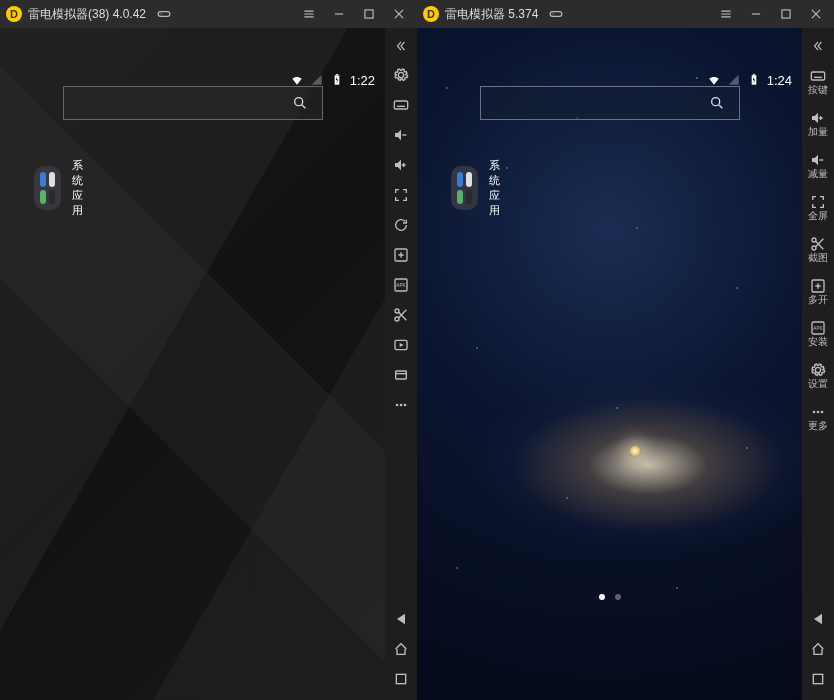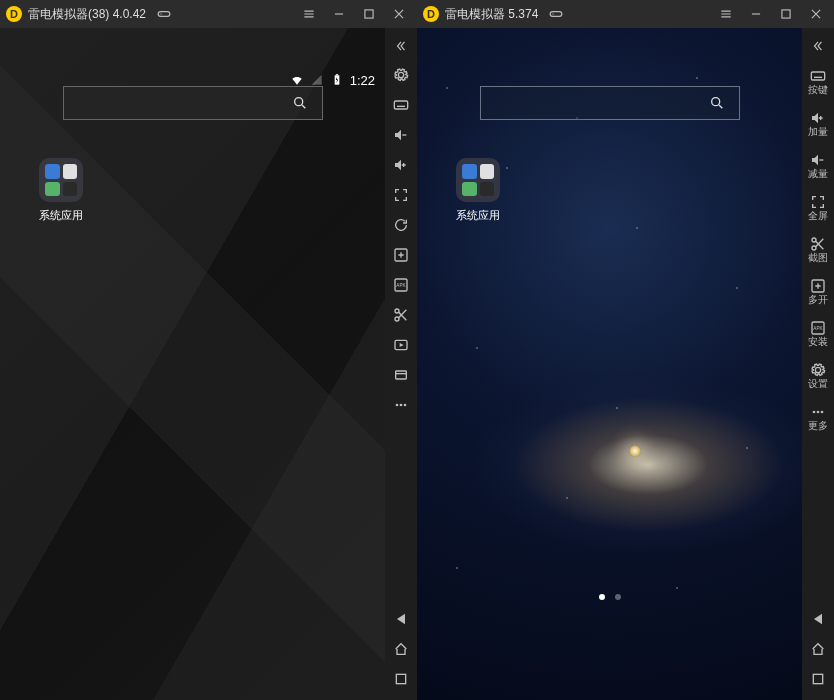--- a/index.html
+++ b/index.html
@@ -118,21 +118,21 @@
   display: flex; align-items: center; justify-content: flex-end;
   padding: 0 14px;
 }
 .screen.galaxy .searchbox { background: rgba(20,30,50,0.5); border-color: #6a7385; }
 .searchbox svg { width: 16px; height: 16px; color: #ddd; }
 
 
 .app-folder {
   position: absolute; top: 130px; left: 34px;
   width: 54px;
-  display: flex; flex-direction: column; align-items: center; gap: 6px;
+  display: flex; flex-direction: row; align-items: center; gap: 6px;
 }
 .folder-icon {
   width: 44px; height: 44px;
   background: rgba(60,60,70,0.8);
   border-radius: 10px;
   display: grid; grid-template-columns: 1fr 1fr; grid-template-rows: 1fr 1fr;
   gap: 3px; padding: 6px;
 }
 .folder-icon .mini {
   border-radius: 3px;
@@ -458,20 +458,38 @@
       </div>
     <div class="tb-icon">
         <svg>
           <use href="#i-close"></use>
         </svg>
       </div>
   </div>
   <div class="body">
     <div class="screen galaxy">
       <div class="stars"></div>
+      <div class="statusbar">
+        <span class="status-icon">
+            <svg>
+              <use href="#i-wifi"></use>
+            </svg>
+          </span>
+        <span class="status-icon">
+            <svg>
+              <use href="#i-signal"></use>
+            </svg>
+          </span>
+        <span class="status-icon">
+            <svg>
+              <use href="#i-battery"></use>
+            </svg>
+          </span>
+        <span class="time">1:24</span>
+      </div>
       <div class="searchbox">
         <svg>
             <use href="#i-search"></use>
           </svg>
       </div>
       <div class="app-folder">
         <div class="folder-icon">
           <div class="mini a"></div>
             <div class="mini b"></div>
             <div class="mini c"></div>

